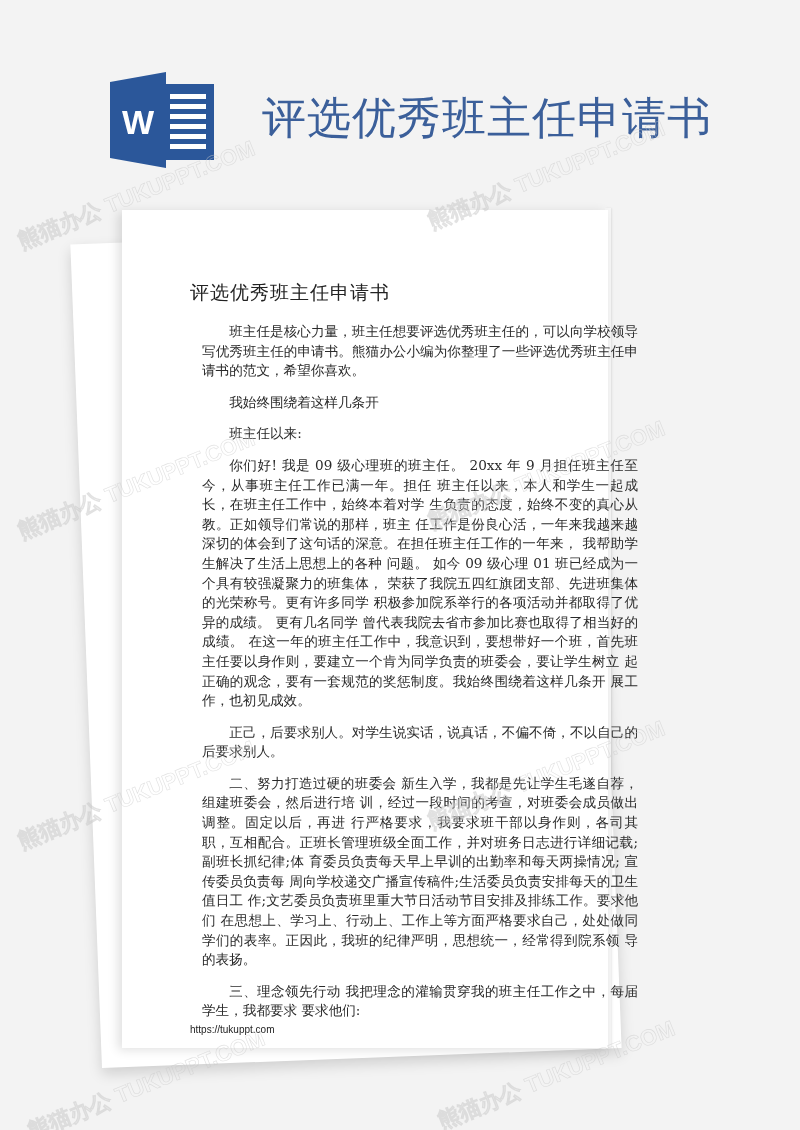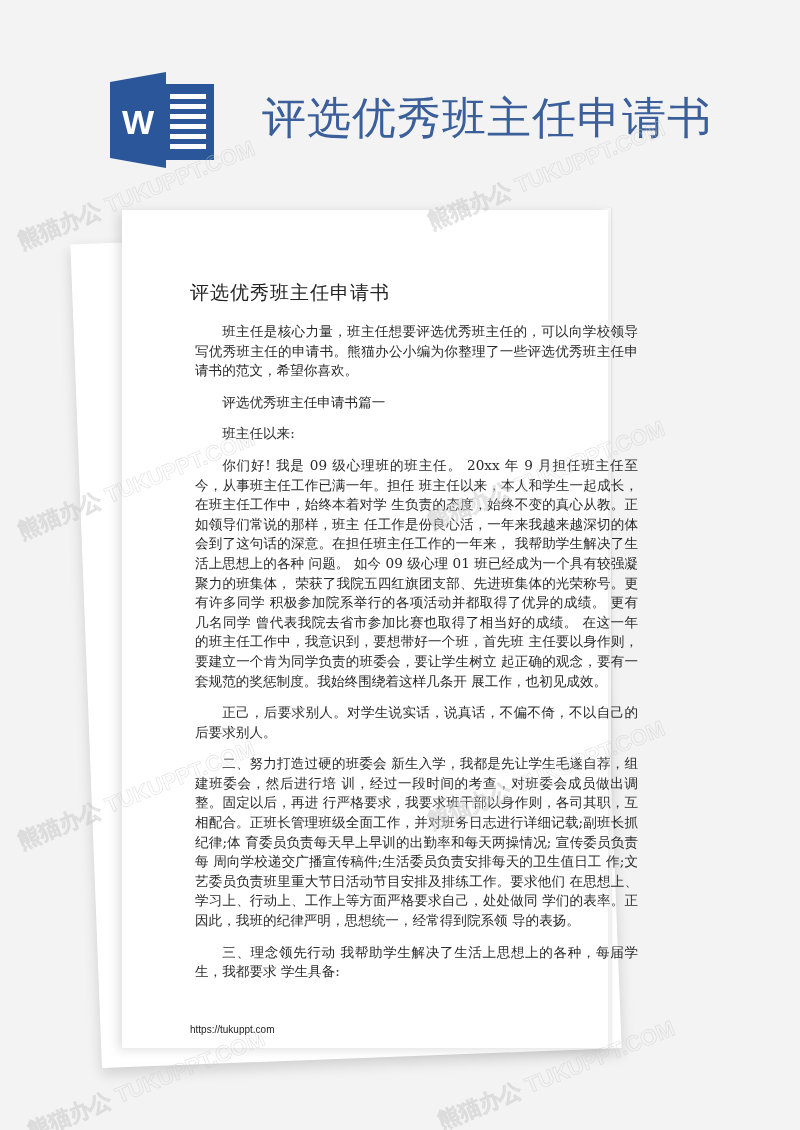--- a/index.html
+++ b/index.html
@@ -30,21 +30,21 @@
   }
   .doc-title {
     position: absolute; left: 68px; top: 70px;
     font-size: 19px; color: #222; letter-spacing: 1px;
     font-family: "DejaVu Sans", "Liberation Sans", sans-serif;
   }
   .body-text {
     position: absolute; left: 68px; top: 112px; width: 448px;
     font-size: 13.6px; line-height: 19.6px; color: #2a2a2a;
   }
-  .body-text p { margin: 0 0 12px 5px; text-indent: 2em; text-align: justify; }
+  .body-text p { margin: 0 0 12px 12px; text-indent: 2em; text-align: justify; }
   .footer-url {
     position: absolute; left: 68px; top: 814px;
     font-family: "Liberation Sans", sans-serif; font-size: 10px; color: #222;
   }
   .watermark {
     position: absolute; font-family: "Liberation Sans", sans-serif; font-size: 22px;
     color: transparent; -webkit-text-stroke: 0.6px rgba(200,200,200,0.55);
     transform: rotate(-22deg); white-space: nowrap; pointer-events: none; font-weight: bold;
   }
 </style>
@@ -68,26 +68,26 @@
   <div class="header-title">评选优秀班主任申请书</div>
 </div>
 
 <div class="sheet-back"></div>
 <div class="sheet-right"></div>
 
 <div class="page">
   <div class="doc-title">评选优秀班主任申请书</div>
   <div class="body-text">
     <p>班主任是核心力量，班主任想要评选优秀班主任的，可以向学校领导写优秀班主任的申请书。熊猫办公小编为你整理了一些评选优秀班主任申请书的范文，希望你喜欢。</p>
-    <p>评选优秀班主任申请书篇一</p>
+    <p>我始终围绕着这样几条开</p>
     <p>班主任以来:</p>
     <p>你们好! 我是 09 级心理班的班主任。 20xx 年 9 月担任班主任至今，从事班主任工作已满一年。担任 班主任以来，本人和学生一起成长，在班主任工作中，始终本着对学 生负责的态度，始终不变的真心从教。正如领导们常说的那样，班主 任工作是份良心活，一年来我越来越深切的体会到了这句话的深意。在担任班主任工作的一年来， 我帮助学生解决了生活上思想上的各种 问题。 如今 09 级心理 01 班已经成为一个具有较强凝聚力的班集体， 荣获了我院五四红旗团支部、先进班集体的光荣称号。更有许多同学 积极参加院系举行的各项活动并都取得了优异的成绩。 更有几名同学 曾代表我院去省市参加比赛也取得了相当好的成绩。 在这一年的班主任工作中，我意识到，要想带好一个班，首先班 主任要以身作则，要建立一个肯为同学负责的班委会，要让学生树立 起正确的观念，要有一套规范的奖惩制度。我始终围绕着这样几条开 展工作，也初见成效。</p>
     <p>正己，后要求别人。对学生说实话，说真话，不偏不倚，不以自己的 后要求别人。</p>
     <p>二、努力打造过硬的班委会 新生入学，我都是先让学生毛遂自荐，组建班委会，然后进行培 训，经过一段时间的考查，对班委会成员做出调整。固定以后，再进 行严格要求，我要求班干部以身作则，各司其职，互相配合。正班长管理班级全面工作，并对班务日志进行详细记载;副班长抓纪律;体 育委员负责每天早上早训的出勤率和每天两操情况; 宣传委员负责每 周向学校递交广播宣传稿件;生活委员负责安排每天的卫生值日工 作;文艺委员负责班里重大节日活动节目安排及排练工作。要求他们 在思想上、学习上、行动上、工作上等方面严格要求自己，处处做同 学们的表率。正因此，我班的纪律严明，思想统一，经常得到院系领 导的表扬。</p>
-    <p>三、理念领先行动 我帮助学生解决了生活上思想上的各种，每届学生，我都要求 学生具备:</p>
+    <p>三、理念领先行动 我把理念的灌输贯穿我的班主任工作之中，每届学生，我都要求 要求他们:</p>
   </div>
   <div class="footer-url">https://tukuppt.com</div>
 </div>
 
 <div class="watermark" style="left:420px;top:160px;">熊猫办公 TUKUPPT.COM</div>
 <div class="watermark" style="left:10px;top:180px;">熊猫办公 TUKUPPT.COM</div>
 <div class="watermark" style="left:420px;top:460px;">熊猫办公 TUKUPPT.COM</div>
 <div class="watermark" style="left:10px;top:470px;">熊猫办公 TUKUPPT.COM</div>
 <div class="watermark" style="left:420px;top:760px;">熊猫办公 TUKUPPT.COM</div>
 <div class="watermark" style="left:10px;top:780px;">熊猫办公 TUKUPPT.COM</div>

